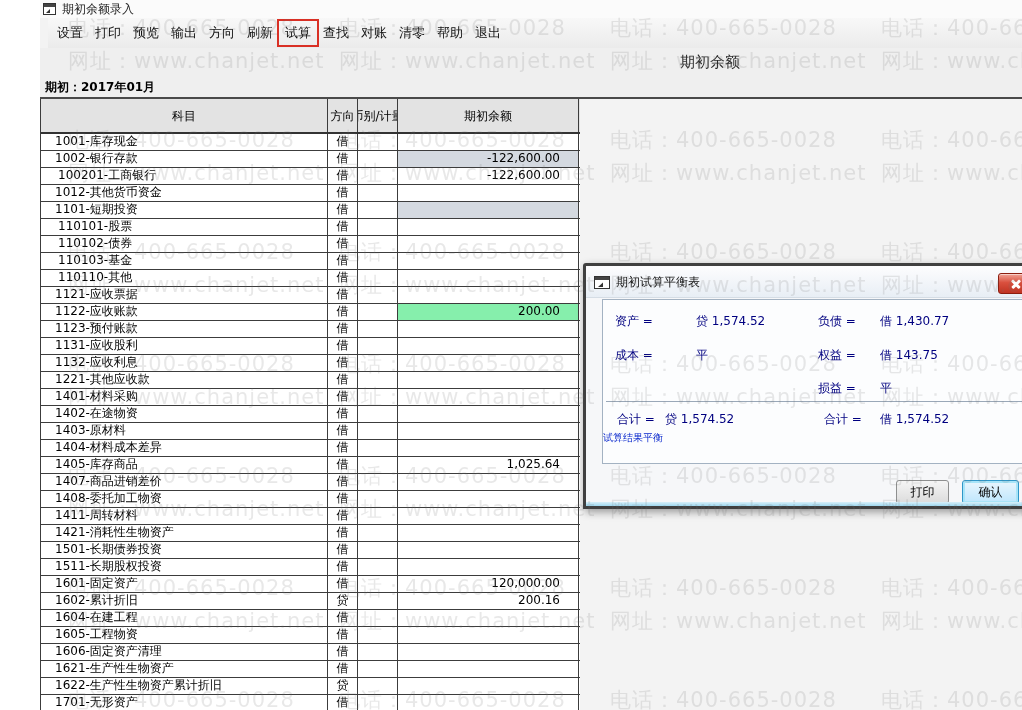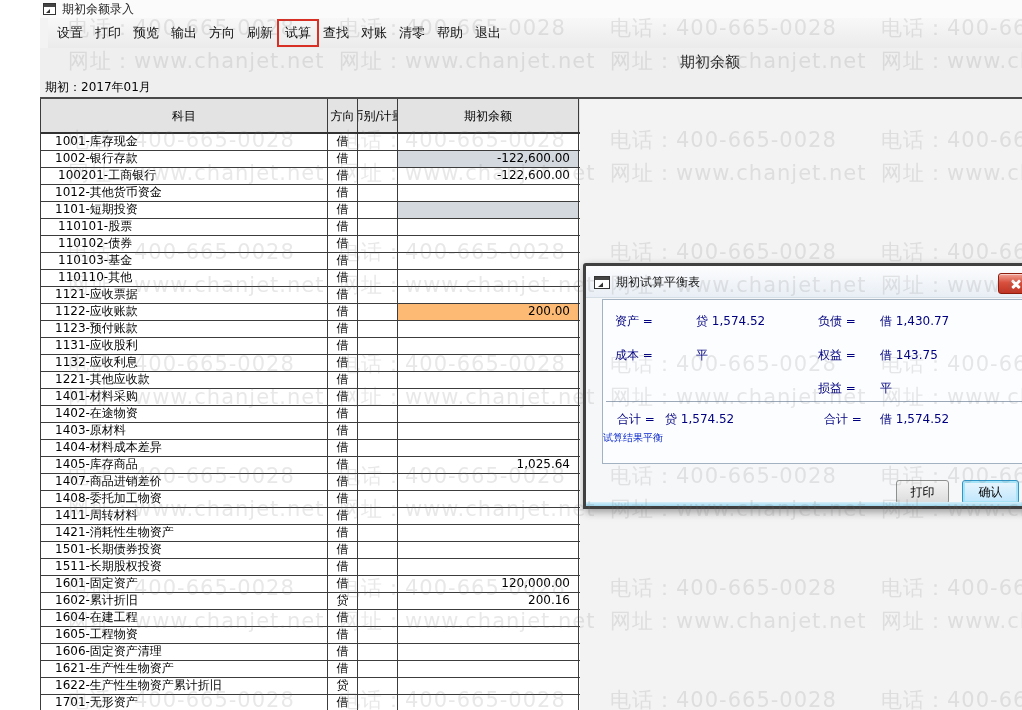--- a/index.html
+++ b/index.html
@@ -10,38 +10,38 @@
   .titlebar{position:absolute;left:0;top:0;width:1022px;height:18px;background:#fbfbfb;display:flex;align-items:center;z-index:2;}
   .titlebar .wicon{margin-left:3px;display:inline-flex;}
   .titlebar .wtitle{font-size:12px;color:#1c1c1c;margin-left:6px;white-space:nowrap;}
 
   .menubar{position:absolute;left:8px;top:18px;width:1022px;height:30px;background:linear-gradient(#f8f8f8,#ebebeb);display:flex;align-items:center;padding-left:3px;box-sizing:border-box;z-index:2;}
   .mitem{font-size:13px;color:#111;padding:3px 6px;white-space:nowrap;cursor:default;}
   .mitem.hl{outline:2px solid #d93025;outline-offset:0px;}
 
   .blueband{position:absolute;left:440px;top:26px;width:582px;height:22px;background:linear-gradient(to bottom,#c9d8e8,rgba(240,240,240,0));z-index:1;}
   .upperstrip{position:absolute;left:0;top:48px;width:1022px;height:49px;background:#efefef;z-index:0;}
-  .period{position:absolute;left:5px;top:79px;font-size:12px;color:#000;z-index:2;white-space:nowrap;}
+  .period{position:absolute;left:5px;top:79px;font-size:12px;color:#000;z-index:2;white-space:nowrap;font-weight:bold;}
   .bgtitle{position:absolute;left:640px;top:53px;font-size:15px;color:#2a2a2a;z-index:1;white-space:nowrap;}
   .hline{position:absolute;left:0;top:97px;width:1022px;height:2px;background:#4a4a4a;z-index:2;}
 
   
   .table{position:absolute;left:0;top:99px;width:539px;background:#fff;border-left:1px solid #3c3c3c;z-index:3;}
   .thead,.trow{display:grid;grid-template-columns:287px 30px 40px 181px;}
   .thead{height:33px;border-bottom:2px solid #333;background:#e3e3e3;}
   .thead .c{display:flex;align-items:center;justify-content:center;text-align:center;font-size:12px;line-height:14px;word-break:break-all;color:#000;}
   .c{box-sizing:border-box;border-right:1px solid #3c3c3c;overflow:hidden;white-space:nowrap;}
   .trow{height:17px;border-bottom:1px solid #3c3c3c;box-sizing:border-box;}
   .trow .c{font-size:12px;line-height:15px;color:#000;}
   .subj{padding-left:14px;}
   .subj.ind{padding-left:17px;}
   .dir{text-align:center;}
-  .bal{text-align:right;padding-right:8px;}
+  .bal{text-align:right;padding-right:18px;}
   .bal.g{background:#d4d9e0;}
-  .bal.y{background:#fdba74;}
+  .bal.y{background:#86efac;}
 
   
   .dialog{position:absolute;left:543px;top:263px;width:460px;height:246px;background:#f6f7f9;border:3px solid #404040;border-radius:3px 3px 0 0;box-shadow:2px 3px 8px rgba(0,0,0,0.38);z-index:10;box-sizing:border-box;}
   .dlg-titlebar{position:absolute;left:0;top:0;right:0;height:31px;background:linear-gradient(#fdfdfe,#e8eef5);border-bottom:1px solid #d5dde5;border-radius:3px 3px 0 0;}
   .dlg-icon{position:absolute;left:8px;top:8px;}
   .dlg-title{position:absolute;left:30px;top:8px;font-size:12px;color:#111;white-space:nowrap;}
   .dlg-close{position:absolute;right:7px;top:7px;width:33px;height:19px;background:linear-gradient(#f0a396,#d9503e 45%,#c03322);border:1px solid #8c1e10;border-radius:3px;box-shadow:inset 0 1px 0 rgba(255,255,255,.5);}
   .dlg-close .x1,.dlg-close .x2{position:absolute;left:50%;top:50%;width:11px;height:2.5px;background:#fff;border-radius:1px;}
   .dlg-close .x1{transform:translate(-50%,-50%) rotate(45deg);}
   .dlg-close .x2{transform:translate(-50%,-50%) rotate(-45deg);}

